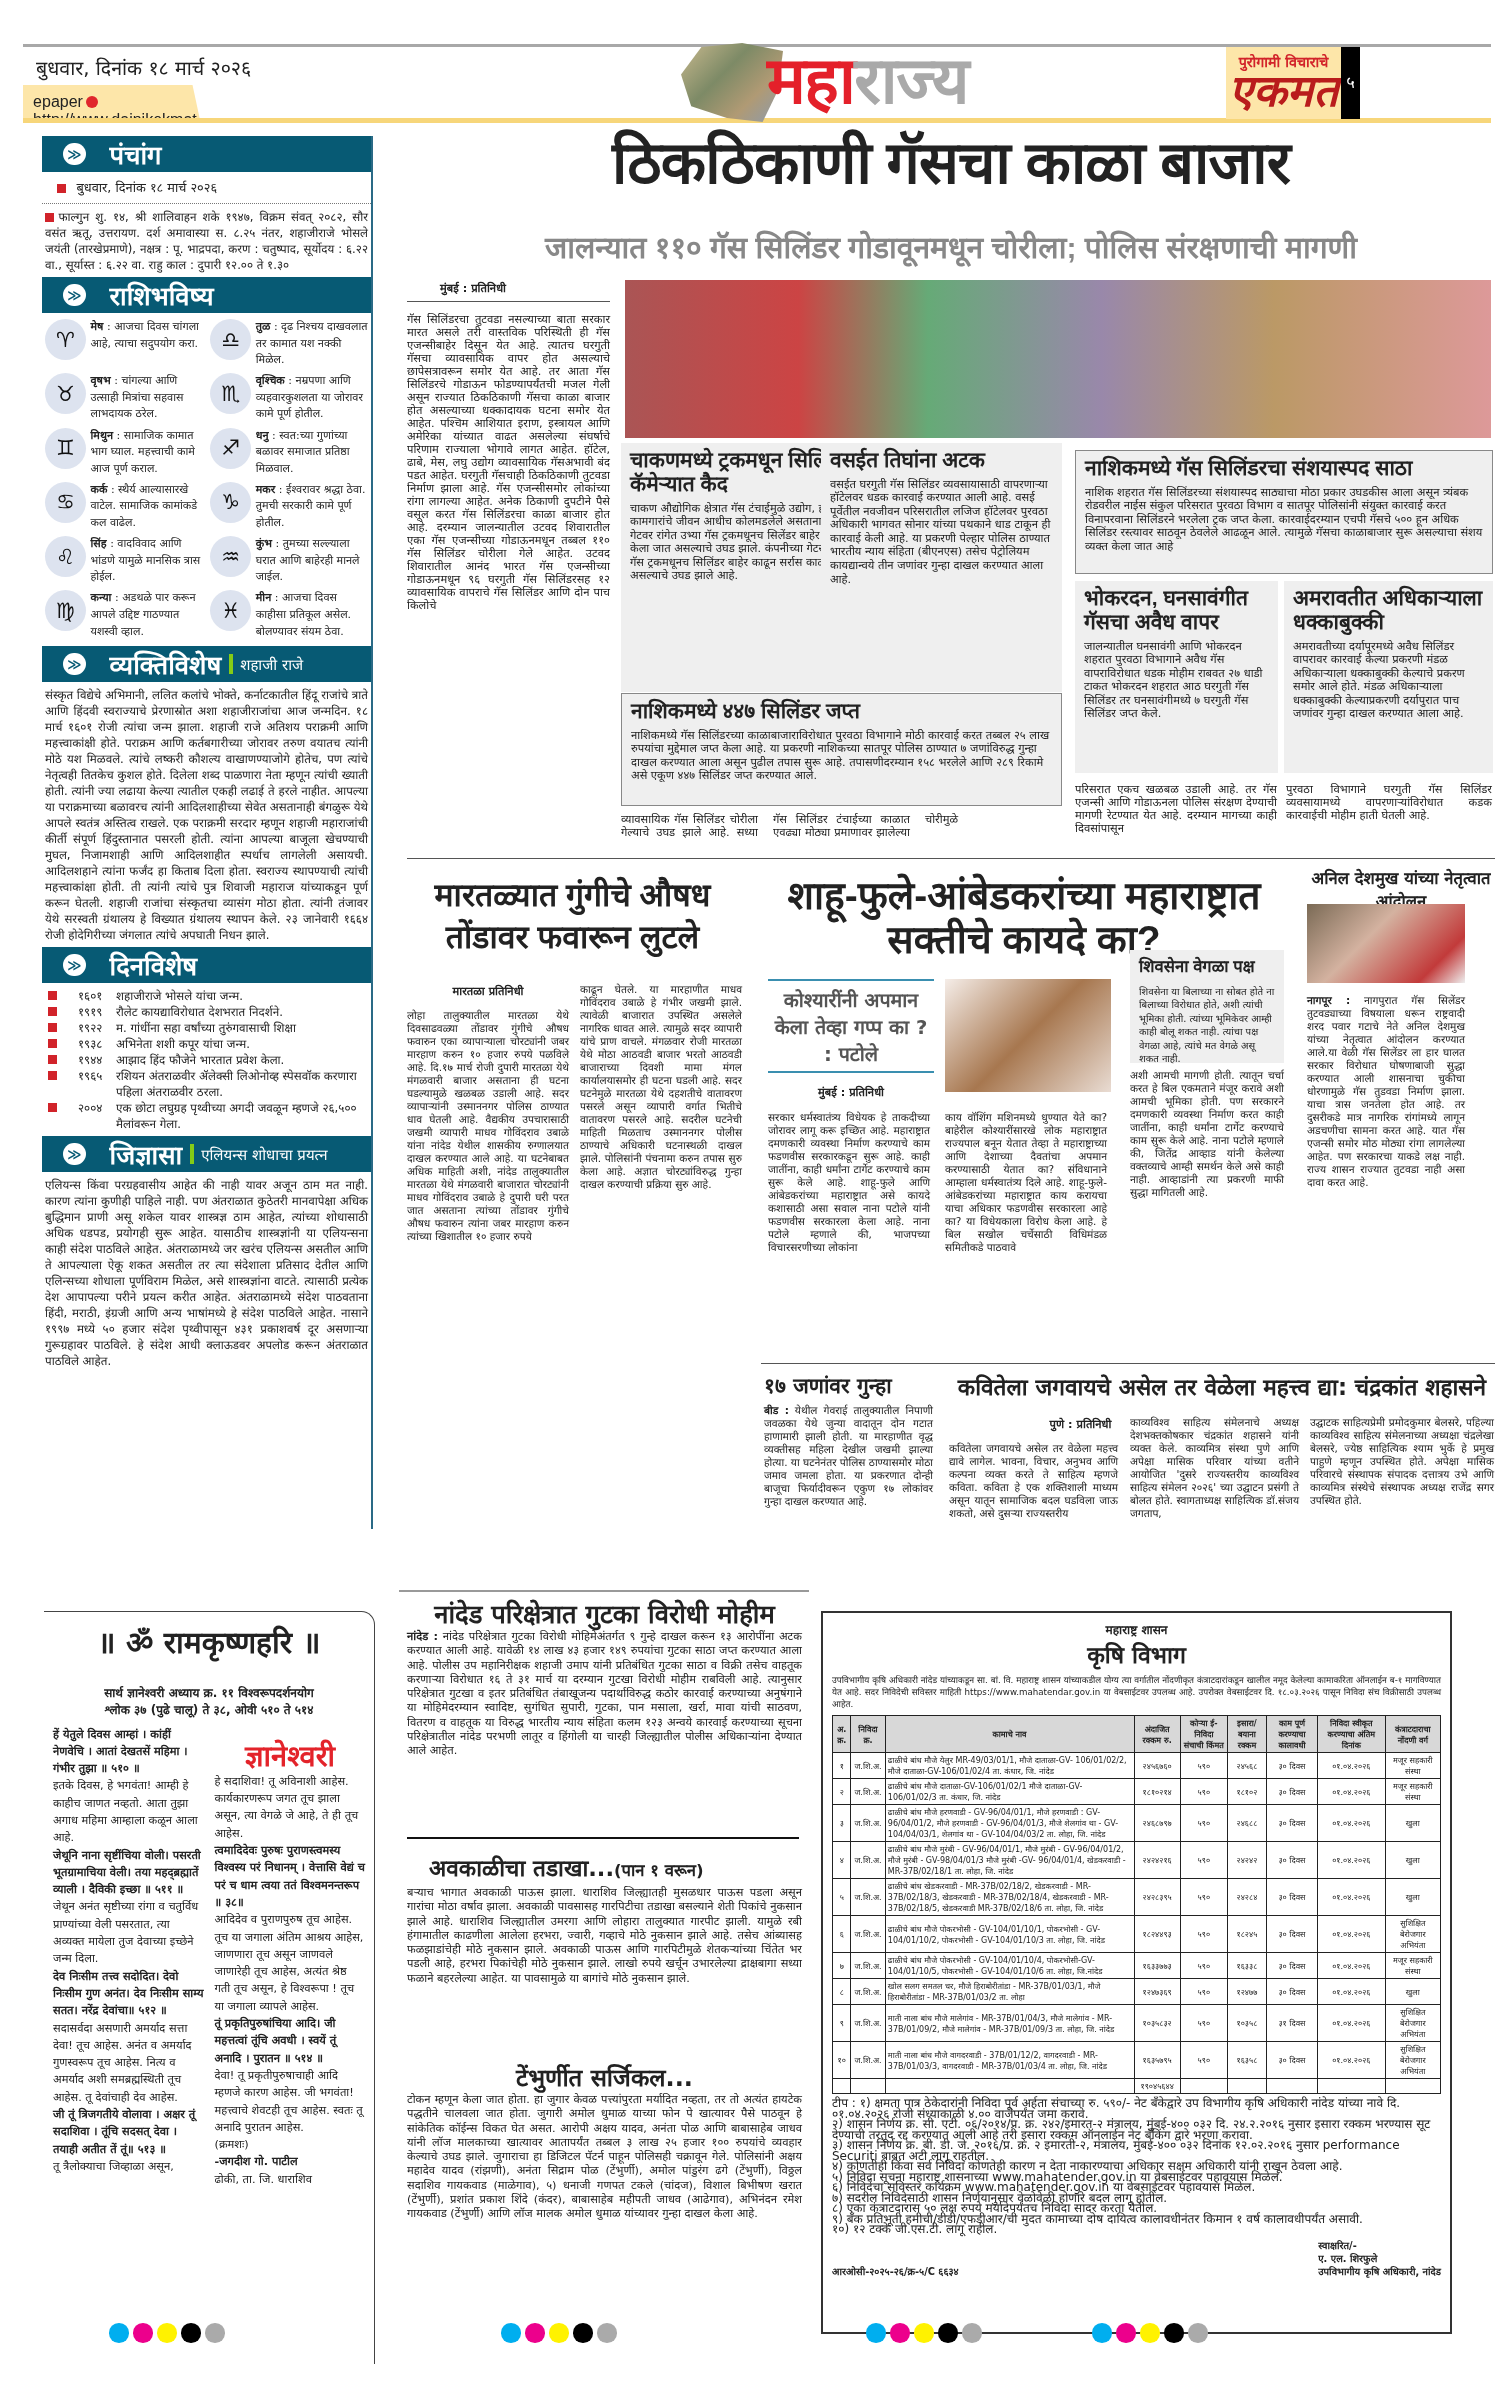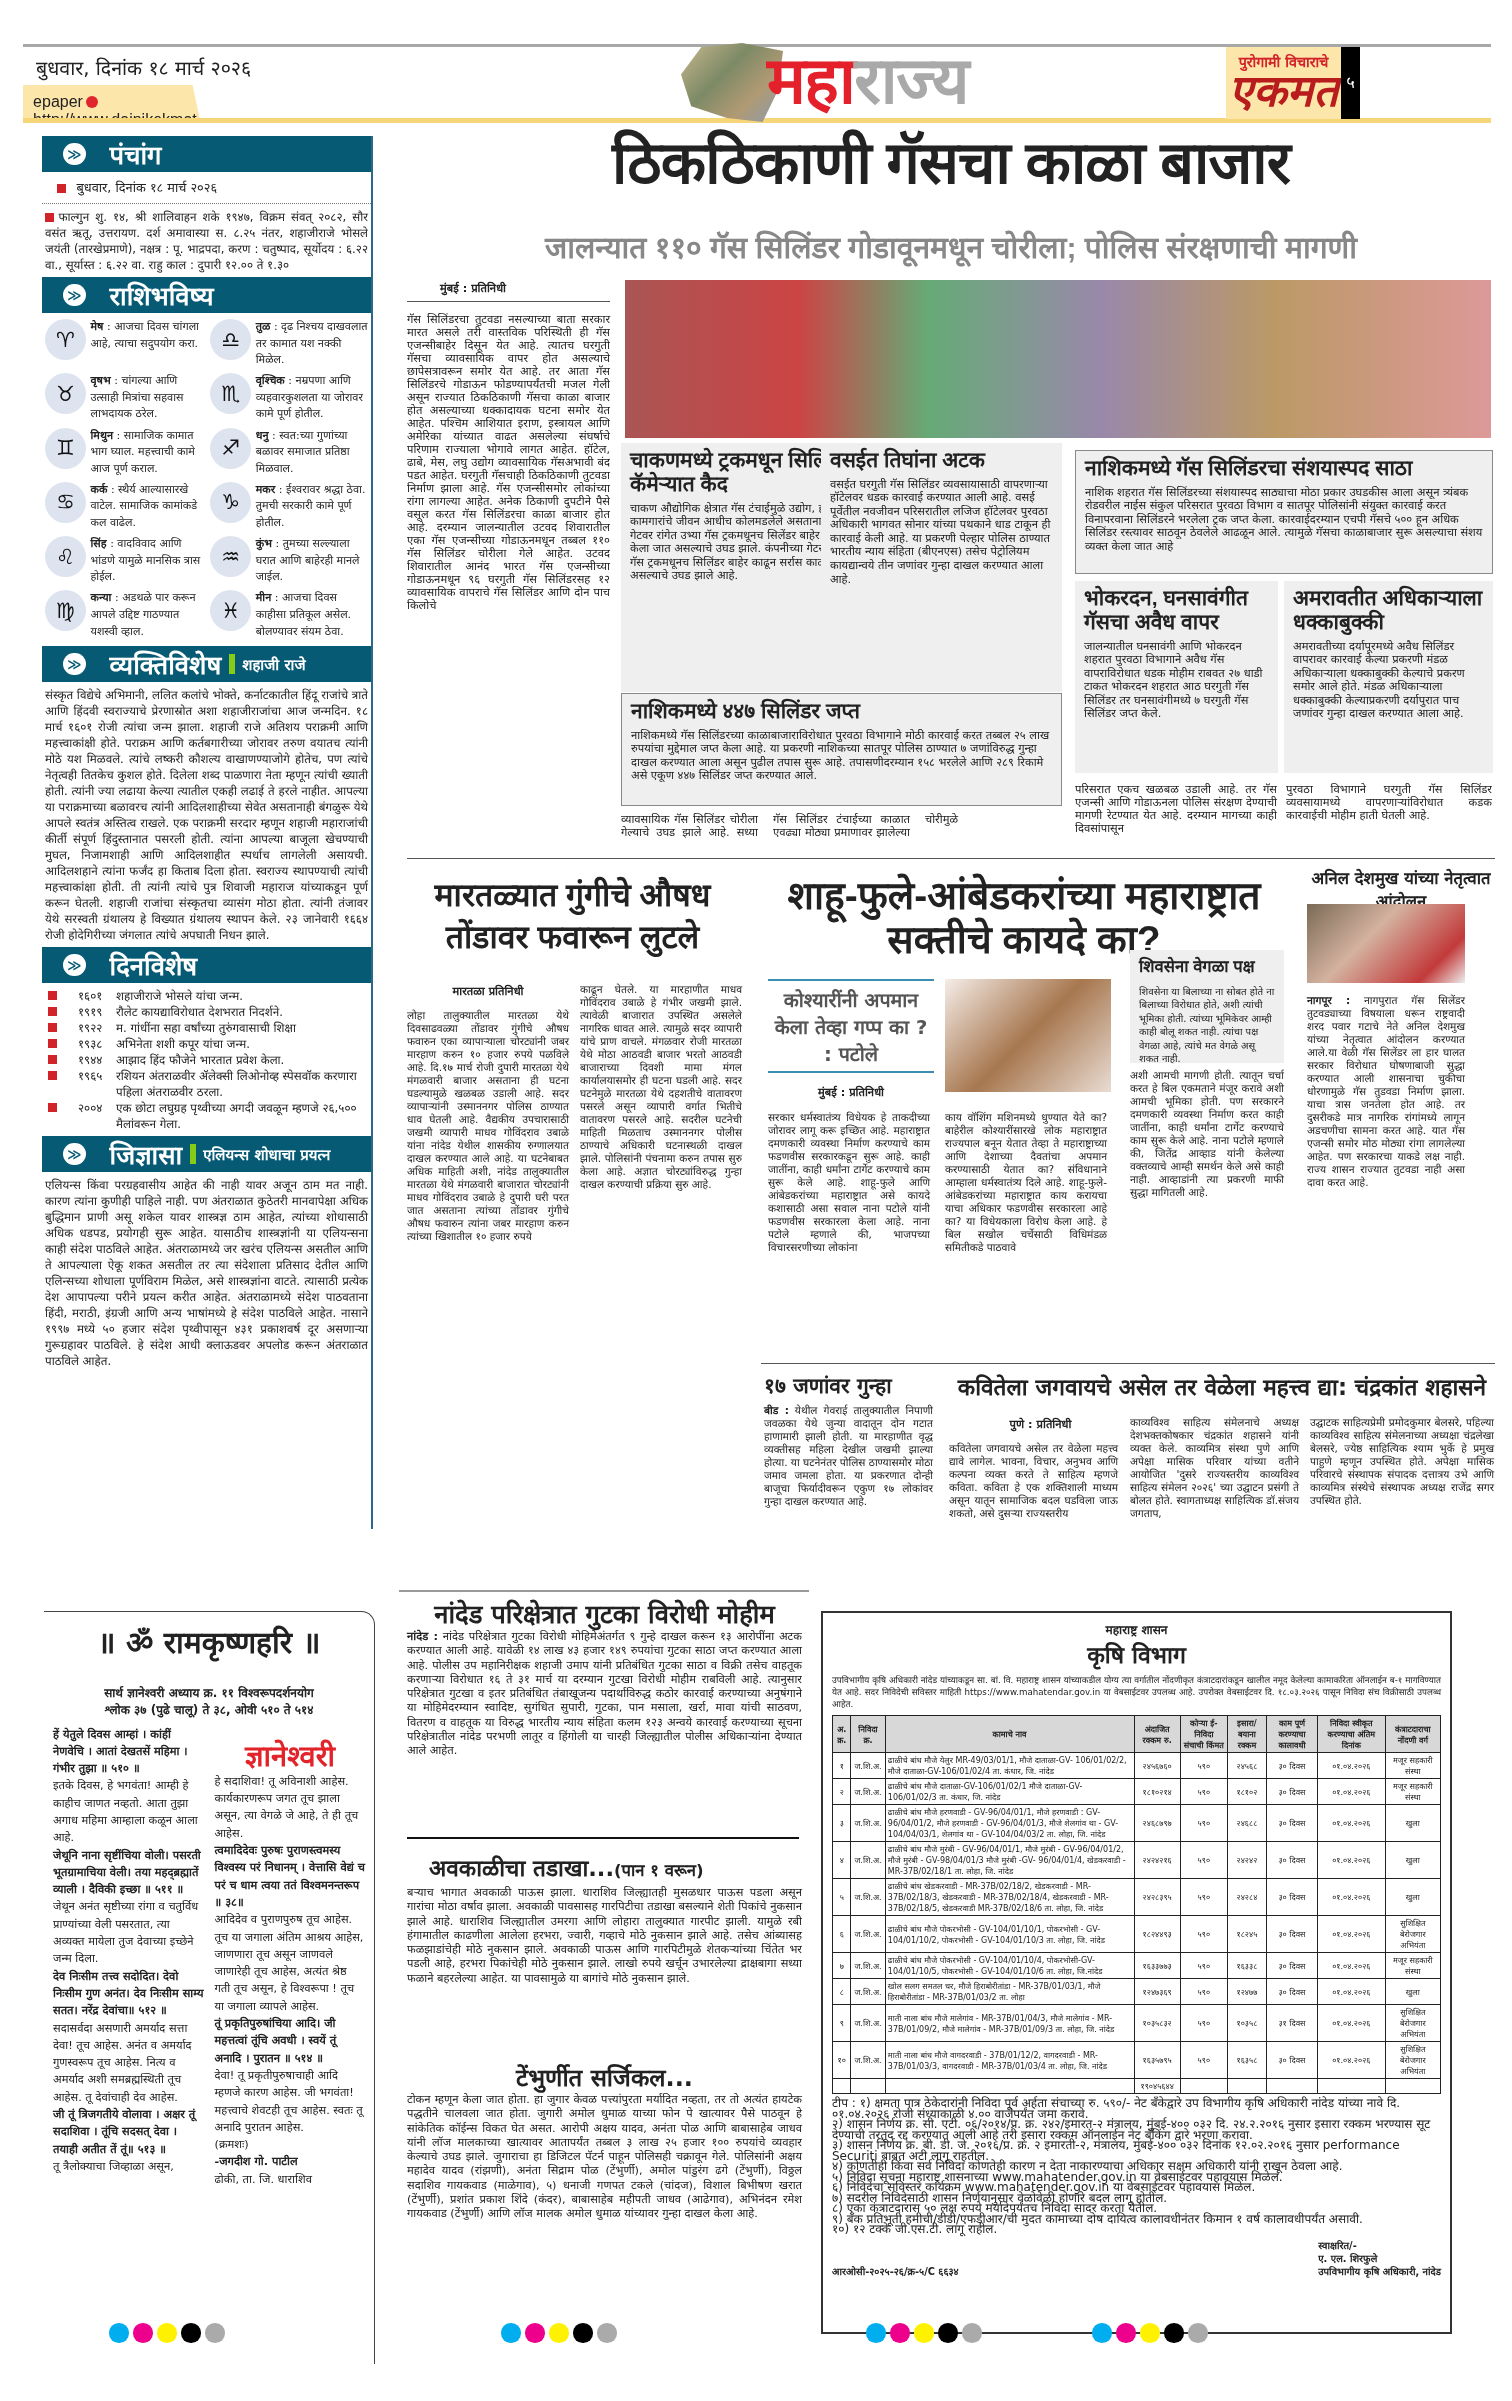--- a/index.html
+++ b/index.html
@@ -13,21 +13,21 @@
 .map{left:681px;top:43px;width:102px;height:79px;background:linear-gradient(135deg,#c9b98e,#7d8a66 40%,#b09a74 70%,#8a9bb0);clip-path:polygon(20% 5%,60% 0,100% 10%,95% 60%,80% 100%,45% 95%,10% 80%,0 40%)}
 .brand{left:767px;top:45px;font-size:65px;font-weight:900;line-height:72px;font-family:"Liberation Sans",sans-serif;letter-spacing:-1.5px}
 .brand .r{color:#e4202a}.brand .g{color:#a9a9a9}
 .ekmat{left:1226px;top:47px;width:115px;height:72px;background:#fde6a9;text-align:center}
 .ekmat .t{font-size:14.3px;color:#d2232a;font-weight:bold;padding-top:4.5px}
 .ekmat .n{font-size:44px;color:#b91c1c;font-weight:900;font-style:italic;line-height:39px}
 .pg{left:1341px;top:47px;width:16.6px;height:72px;background:#000;color:#fff;font-size:16.6px;text-align:center;padding-top:22.6px;width:19px}
 .leftcol{left:42px;top:136px;width:331px;height:1393px;border-right:2.3px solid #2a6a86}
 .sec{background:#075a74;color:#fff;height:36px;display:flex;align-items:center;padding-left:21px;font-weight:900;font-size:25.6px}
 .sec .chev{width:22.6px;height:22.6px;border-radius:50%;background:#fff;color:#075a74;font-size:13.6px;display:flex;align-items:center;justify-content:center;margin-right:24px;font-weight:bold}
-.sec .sub{font-size:15px;font-weight:bold;margin-left:7.5px;border-left:6px solid #84cc16;padding-left:7.5px}
+.sec .sub{font-size:15px;font-weight:normal;margin-left:7.5px;border-left:4px solid #84cc16;padding-left:7.5px}
 .txt{font-size:11.7px;line-height:16px;padding:4.5px 3px;text-align:justify}
 .bul{display:inline-block;width:9px;height:9px;background:#d1232a;margin-right:10.5px;vertical-align:middle}
 .rashi{display:grid;grid-template-columns:1fr 1fr;gap:4.5px 7.5px;padding:6px 3px}
 .rashi .it{display:flex;align-items:flex-start}
 .rashi .ic{width:41px;height:41px;border-radius:50%;background:#dde3ef;flex-shrink:0;display:flex;align-items:center;justify-content:center;font-size:21px;color:#111;margin-right:4.5px}
 .rashi .tx{font-size:11px;line-height:16.6px}
 .rashi b{font-weight:900}
 .dv li{list-style:none;font-size:11.7px;line-height:16px;display:flex;padding:0 3px}
 .dv .y{width:38px;flex-shrink:0}
 .dv .b{width:9px;height:9px;background:#d1232a;margin:3px 21px 0 3px;flex-shrink:0}
@@ -271,21 +271,21 @@
 
 <div class="abs" style="left:1307px;top:866px;width:188px;text-align:center;font-size:16.6px;font-weight:bold">अनिल देशमुख यांच्या नेतृत्वात आंदोलन</div>
 <div class="abs" style="left:1307px;top:904px;width:158px;height:79px;background:linear-gradient(135deg,#7a6a55,#d4b2a0 40%,#c23a3a 80%,#eee)"></div>
 <div class="abs col" style="left:1307px;top:994px;width:158px;font-size:10.5px"><b>नागपूर :</b> <span>नागपुरात गॅस सिलेंडर तुटवड्याच्या विषयाला धरून राष्ट्रवादी शरद पवार गटाचे नेते अनिल देशमुख यांच्या नेतृत्वात आंदोलन करण्यात आले.या वेळी गॅस सिलेंडर ला हार घालत सरकार विरोधात घोषणाबाजी सुद्धा करण्यात आली शासनाचा चुकीचा धोरणामुळे गॅस तुडवडा निर्माण झाला. याचा त्रास जनतेला होत आहे. तर दुसरीकडे मात्र नागरिक रांगांमध्ये लागून अडचणीचा सामना करत आहे. यात गॅस एजन्सी समोर मोठ मोठ्या रांगा लागलेल्या आहेत. पण सरकारचा याकडे लक्ष नाही. राज्य शासन राज्यात तुटवडा नाही असा दावा करत आहे.</span></div>
 <div class="abs hr" style="left:761px;top:1363px;width:734px;height:0.8px"></div>
 
 <div class="abs" style="left:764px;top:1371px;width:169px;font-size:21px;font-weight:bold">१७ जणांवर गुन्हा</div>
 <div class="abs col" style="left:764px;top:1404px;width:169px;font-size:10.5px"><b>बीड :</b> <span>येथील गेवराई तालुक्यातील निपाणी जवळका येथे जुन्या वादातून दोन गटात हाणामारी झाली होती. या मारहाणीत वृद्ध व्यक्तीसह महिला देखील जखमी झाल्या होत्या. या घटनेनंतर पोलिस ठाण्यासमोर मोठा जमाव जमला होता. या प्रकरणात दोन्ही बाजूचा फिर्यादीवरून एकुण १७ लोकांवर गुन्हा दाखल करण्यात आहे.</span></div>
 
 <div class="abs" style="left:949px;top:1371px;width:546px;font-size:22.6px;font-weight:bold;text-align:center">कवितेला जगवायचे असेल तर वेळेला महत्त्व द्या: चंद्रकांत शहासने</div>
-<div class="abs byline" style="left:956px;top:1416px;width:169px">पुणे : प्रतिनिधी</div>
+<div class="abs byline" style="left:996px;top:1416px;width:169px">पुणे : प्रतिनिधी</div>
 <div class="abs col" style="left:949px;top:1442px;width:169px;font-size:10.5px">कवितेला जगवायचे असेल तर वेळेला महत्त्व द्यावे लागेल. भावना, विचार, अनुभव आणि कल्पना व्यक्त करते ते साहित्य म्हणजे कविता. कविता हे एक शक्तिशाली माध्यम असून यातून सामाजिक बदल घडविला जाऊ शकतो, असे दुसऱ्या राज्यस्तरीय</div>
 <div class="abs col" style="left:1130px;top:1416px;width:169px;font-size:10.5px">काव्यविश्व साहित्य संमेलनाचे अध्यक्ष देशभक्तकोषकार चंद्रकांत शहासने यांनी व्यक्त केले. काव्यमित्र संस्था पुणे आणि अपेक्षा मासिक परिवार यांच्या वतीने आयोजित 'दुसरे राज्यस्तरीय काव्यविश्व साहित्य संमेलन २०२६' च्या उद्घाटन प्रसंगी ते बोलत होते. स्वागताध्यक्ष साहित्यिक डॉ.संजय जगताप,</div>
 <div class="abs col" style="left:1310px;top:1416px;width:184px;font-size:10.5px">उद्घाटक साहित्यप्रेमी प्रमोदकुमार बेलसरे, पहिल्या काव्यविश्व साहित्य संमेलनाच्या अध्यक्षा चंद्रलेखा बेलसरे, ज्येष्ठ साहित्यिक श्याम भुर्के हे प्रमुख पाहुणे म्हणून उपस्थित होते. अपेक्षा मासिक परिवारचे संस्थापक संपादक दत्तात्रय उभे आणि काव्यमित्र संस्थेचे संस्थापक अध्यक्ष राजेंद्र सगर उपस्थित होते.</div>
 
 <div class="abs hr" style="left:399px;top:1590px;width:410px;height:1.5px;background:#999"></div>
 <div class="abs" style="left:407px;top:1596px;width:395px;text-align:center;font-size:25.6px;font-weight:bold">नांदेड परिक्षेत्रात गुटका विरोधी मोहीम</div>
 <div class="abs col" style="left:407px;top:1630px;width:395px;font-size:11.3px;line-height:14.3px"><b>नांदेड :</b> <span>नांदेड परिक्षेत्रात गुटका विरोधी मोहिमेअंतर्गत ९ गुन्हे दाखल करून १३ आरोपींना अटक करण्यात आली आहे. यावेळी १४ लाख ४३ हजार १४९ रुपयांचा गुटका साठा जप्त करण्यात आला आहे. पोलीस उप महानिरीक्षक शहाजी उमाप यांनी प्रतिबंधित गुटका साठा व विक्री तसेच वाहतूक करणाऱ्या विरोधात १६ ते ३१ मार्च या दरम्यान गुटखा विरोधी मोहीम राबविली आहे. त्यानुसार परिक्षेत्रात गुटखा व इतर प्रतिबंधित तंबाखूजन्य पदार्थाविरुद्ध कठोर कारवाई करण्याच्या अनुषंगाने या मोहिमेदरम्यान स्वादिष्ट, सुगंधित सुपारी, गुटका, पान मसाला, खर्रा, मावा यांची साठवण, वितरण व वाहतूक या विरुद्ध भारतीय न्याय संहिता कलम १२३ अन्वये कारवाई करण्याच्या सूचना परिक्षेत्रातील नांदेड परभणी लातूर व हिंगोली या चारही जिल्ह्यातील पोलीस अधिकाऱ्यांना देण्यात आले आहेत.</span></div>
 <div class="abs hr" style="left:407px;top:1837px;width:392px;height:2.3px;background:#111"></div>
 <div class="abs" style="left:429px;top:1852px;width:395px;font-size:22.6px;font-weight:900"><span>अवकाळीचा तडाखा...</span><span style="font-size:16.6px">(पान १ वरून)</span></div>
 <div class="abs col" style="left:407px;top:1886px;width:395px;font-size:11.3px;line-height:14.3px">बऱ्याच भागात अवकाळी पाऊस झाला. धाराशिव जिल्ह्यातही मुसळधार पाऊस पडला असून गारांचा मोठा वर्षाव झाला. अवकाळी पावसासह गारपिटीचा तडाखा बसल्याने शेती पिकांचे नुकसान झाले आहे. धाराशिव जिल्ह्यातील उमरगा आणि लोहारा तालुक्यात गारपीट झाली. यामुळे रबी हंगामातील काढणीला आलेला हरभरा, ज्वारी, गव्हाचे मोठे नुकसान झाले आहे. तसेच आंब्यासह फळझाडांचेही मोठे नुकसान झाले. अवकाळी पाऊस आणि गारपिटीमुळे शेतकऱ्यांच्या चिंतेत भर पडली आहे, हरभरा पिकांचेही मोठे नुकसान झाले. लाखो रुपये खर्चून उभारलेल्या द्राक्षबागा सध्या फळाने बहरलेल्या आहेत. या पावसामुळे या बागांचे मोठे नुकसान झाले.</div>

